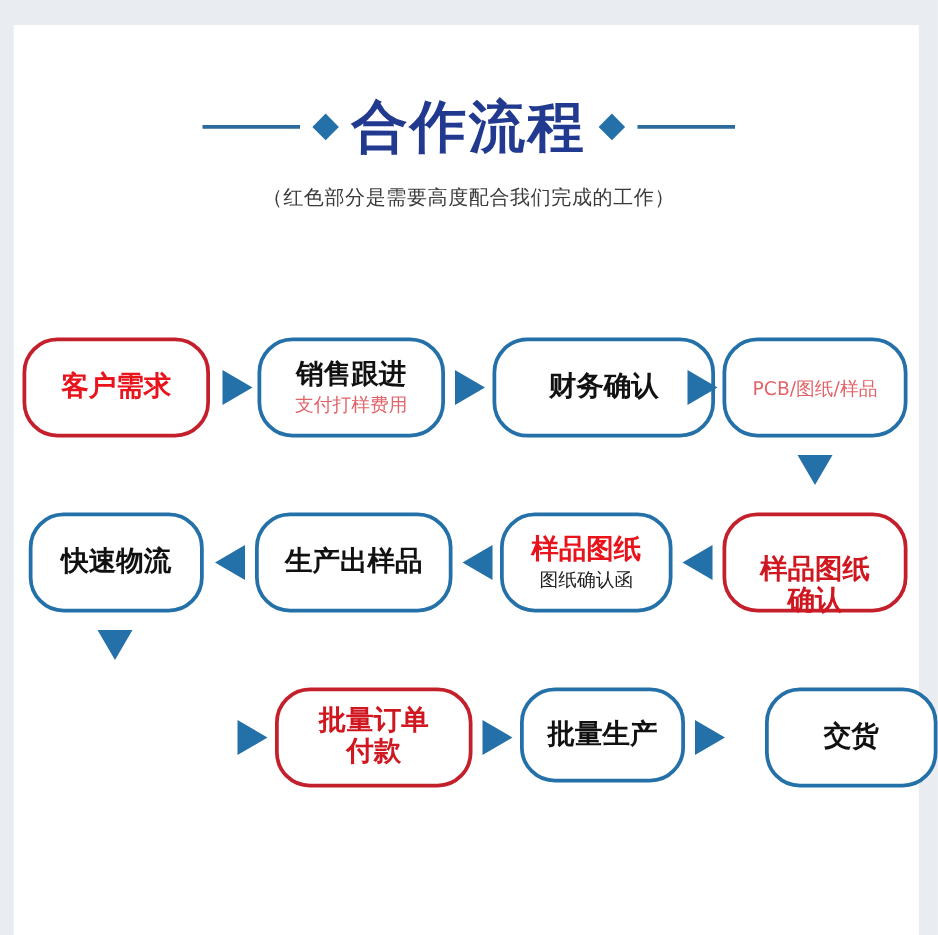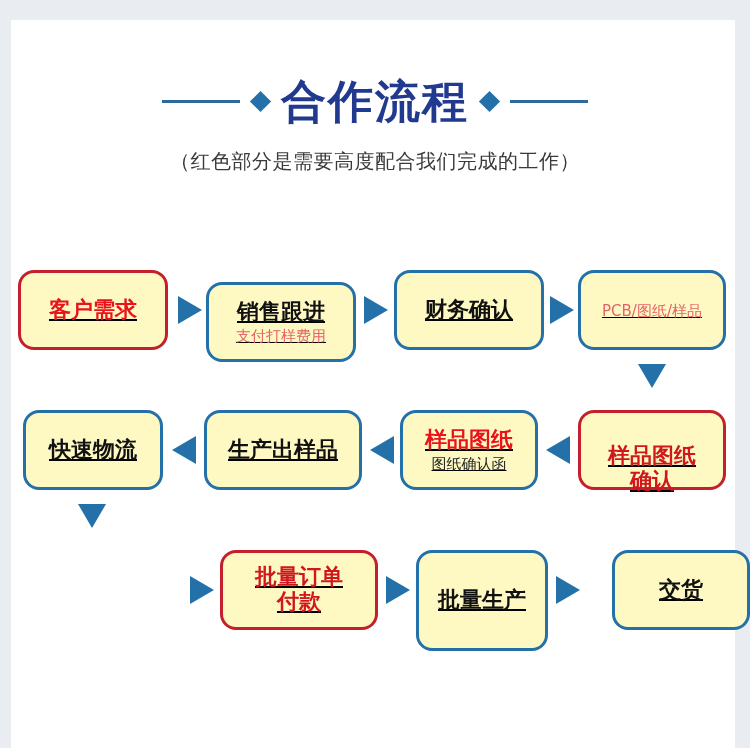--- a/index.html
+++ b/index.html
@@ -62,51 +62,50 @@
     font-weight: bold;
     color: #21398f;
     letter-spacing: 2px;
     line-height: 1;
     white-space: nowrap;
     font-family: "DejaVu Sans", "Liberation Sans", sans-serif;
     text-align: right;
   }
   .sub-title {
     margin-top: 16px;
-    font-size: 20px;
+    font-size: 16px;
     color: #3a3a3a;
     letter-spacing: 0.5px;
     white-space: nowrap;
   }
 
   
   #flow {
     position: absolute;
     left: 0;
     top: 262px;
     width: 750px;
   }
   .flow-row {
     position: relative;
     height: 140px;
   }
 
   .node {
     position: absolute;
     box-sizing: border-box;
-    background: #fef9c3;
+    background: #ffffff;
     border: 3px solid #2470a8;
-    border-radius: 16px;
+    border-radius: 28px;
     display: flex;
     flex-direction: column;
     align-items: center;
     justify-content: center;
     text-align: center;
     padding: 2px 4px;
-    text-decoration: underline;
   }
   .node.red { border-color: #c4202c; }
 
   .node .label {
     font-size: 22px;
     font-weight: bold;
     color: #111111;
     line-height: 1.12;
     white-space: nowrap;
   }
@@ -163,27 +162,27 @@
   </div>
 
   <div id="flow">
 
     <div class="flow-row">
       <div class="node red" style="left:18px; top:8px; width:150px; height:80px;">
         <div class="label red">客户需求</div>
       </div>
       <div class="arrow right" style="left:178px; top:34px;"></div>
 
-      <div class="node" style="left:206px; top:8px; width:150px; height:80px;margin-top:12px;">
+      <div class="node" style="left:206px; top:8px; width:150px; height:80px;">
         <div class="label">销售跟进</div>
         <div class="sub red">支付打样费用</div>
       </div>
       <div class="arrow right" style="left:364px; top:34px;"></div>
 
-      <div class="node" style="left:394px; top:8px; width:150px; height:80px;">
+      <div class="node" style="left:394px; top:8px; width:178px; height:80px;">
         <div class="label">财务确认</div>
       </div>
       <div class="arrow right" style="left:550px; top:34px;"></div>
 
       <div class="node" style="left:578px; top:8px; width:148px; height:80px;">
         <div class="sub red">PCB/图纸/样品</div>
       </div>
 
       <div class="arrow down" style="left:638px; top:102px;"></div>
     </div>
@@ -215,21 +214,21 @@
 
     <div class="flow-row">
       <div class="arrow right" style="left:190px; top:34px;"></div>
 
       <div class="node red" style="left:220px; top:8px; width:158px; height:80px;">
         <div class="label deep-red two-line" style="white-space:pre-line;">批量订单
 付款</div>
       </div>
       <div class="arrow right" style="left:386px; top:34px;"></div>
 
-      <div class="node" style="left:416px; top:8px; width:132px; height:101px;">
+      <div class="node" style="left:416px; top:8px; width:132px; height:76px;">
         <div class="label">批量生产</div>
       </div>
       <div class="arrow right" style="left:556px; top:34px;"></div>
 
       <div class="node" style="left:588px; top:8px; width:138px; height:80px;margin-left:24px;">
         <div class="label">交货</div>
       </div>
     </div>
 
   </div>

